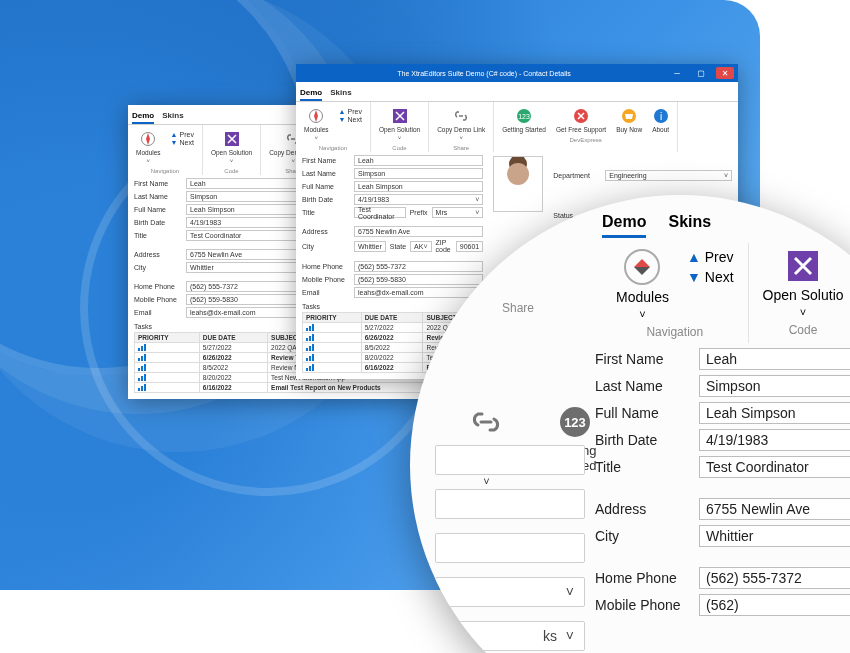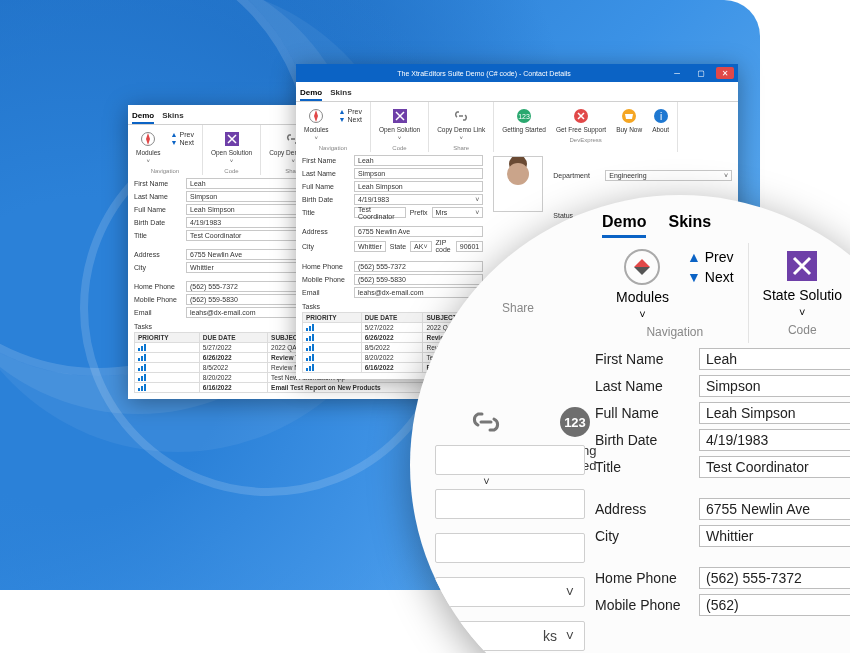--- a/index.html
+++ b/index.html
@@ -609,21 +609,21 @@
       </div>
       <div class="znlabel">Navigation</div>
     </div>
     <div class="zngroup">
       <div class="zrow">
         <div class="znitem">
           <svg width="34" height="34">
               <rect x="2" y="2" width="30" height="30" fill="#6e3fa8"></rect>
               <path d="M9 9L25 25M25 9L9 25" stroke="#fff" stroke-width="3"></path>
             </svg>
-          <div><span>State Solutio</span><br><span style="font-size:11px">˅</span></div>
+          <div><span>Open Solutio</span><br><span style="font-size:11px">˅</span></div>
         </div>
       </div>
       <div class="znlabel">Code</div>
     </div>
   </div>
 
   <div class="zshare-wrap">
     <div class="zshare">
       <div class="zitem">
         <div class="zico">

